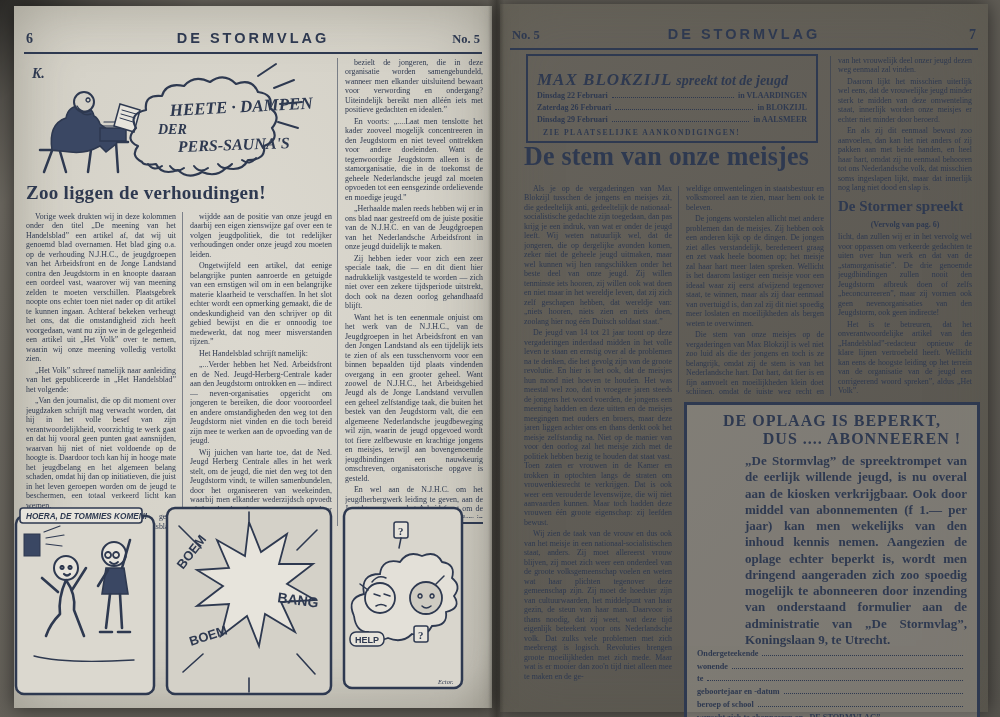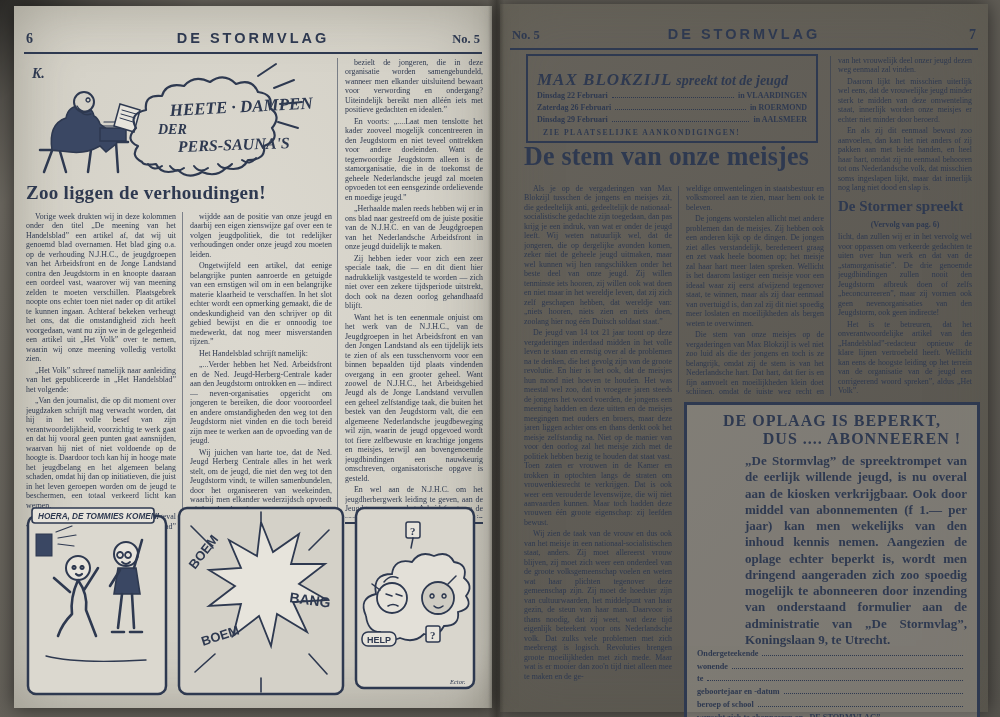--- a/index.html
+++ b/index.html
@@ -120,21 +120,21 @@
       <p>bezielt de jongeren, die in deze organisatie worden samengebundeld, wanneer men elkander uitsluitend bewaart voor verwording en ondergang? Uiteindelijk bereikt men alléén iets met positieve gedachten en idealen.”</p>
       <p>En voorts: „....Laat men tenslotte het kader zooveel mogelijk concentreeren in den Jeugdstorm en niet teveel onttrekken voor andere doeleinden. Want de tegenwoordige Jeugdstorm alleen is de stamorganisatie, die in de toekomst de geheele Nederlandsche jeugd zal moeten opvoeden tot een eensgezinde ordelievende en moedige jeugd.”</p>
       <p>„Herhaalde malen reeds hebben wij er in ons blad naar gestreefd om de juiste positie van de N.J.H.C. en van de Jeugdgroepen van het Nederlandsche Arbeidsfront in onze jeugd duidelijk te maken.</p>
       <p>Zij hebben ieder voor zich een zeer speciale taak, die — en dit dient hier nadrukkelijk vastgesteld te worden — zich niet over een zekere tijdsperiode uitstrekt, doch ook na dezen oorlog gehandhaafd blijft.</p>
       <p>Want het is ten eenenmale onjuist om het werk van de N.J.H.C., van de Jeugdgroepen in het Arbeidsfront en van den Jongen Landstand als een tijdelijk iets te zien of als een tusschenvorm voor een binnen bepaalden tijd plaats vindenden overgang in een grooter geheel. Want zoowel de N.J.H.C., het Arbeidsgebied Jeugd als de Jonge Landstand vervullen een geheel zelfstandige taak, die buiten het bestek van den Jeugdstorm valt, die een algemeene Nederlandsche jeugdbeweging wil zijn, waarin de jeugd opgevoed wordt tot fiere zelfbewuste en krachtige jongens en meisjes, terwijl aan bovengenoemde jeugdbindingen een nauwkeurig omschreven, organisatorische opgave is gesteld.</p>
       <p>En wel aan de N.J.H.C. om het jeugdherbergwerk leiding te geven, aan de Jeugdgroepen van het Arbeidsfront om de sociale belangen van de jonge arbeiders in de bedrijven te behartigen, aan den Jongen Landstand om de boerenjeugd te binden en te leiden. Bezien we het werk van deze instelling in dit</p>
 
     </div>
     <div class="hrule" style="left:331px;top:516px;width:138px;"></div>
 
-    <div class="comic" style="left:12px;top:500px;">
+    <div class="comic" style="left:0;top:500px;">
       <svg width="142" height="192" viewBox="0 0 142 192">
         <rect x="2" y="10" width="138" height="178" rx="8" fill="#dbd8cf" stroke="#2e3950" stroke-width="2.5"></rect>
         <rect x="6" y="2" width="122" height="15" rx="3" fill="#e7e4dc" stroke="#2e3950" stroke-width="1.6"></rect>
         <text x="12" y="13" font-size="8.2" font-weight="bold" font-style="italic" font-family="Liberation Sans, sans-serif">HOERA, DE TOMMIES KOMEN!</text>
         <rect x="10" y="28" width="16" height="22" fill="#3a4763" stroke="#2e3950"></rect>
         <path class="ink" stroke-width="1.2" d="M30,26 l16,-6 M32,32 l18,-3 M32,38 l16,2"></path>
 
         <circle cx="52" cy="62" r="12" fill="#e7e4dc" stroke="#2e3950" stroke-width="2"></circle>
         <path class="ink" stroke-width="2.2" d="M48,60 a1.5,1.5 0 1,0 .1,0 M56,60 a1.5,1.5 0 1,0 .1,0 M50,68 q3,3 6,0"></path>
         <path class="ink" stroke-width="2.6" d="M52,74 q-8,18 -6,34 M52,74 q10,14 8,30 M44,86 l-16,-14 M58,84 l14,-22 M46,108 q-10,10 -14,22 M60,104 l10,26"></path>
@@ -186,21 +186,21 @@
         <span class="tg">spreekt tot de jeugd</span>
       </div>
       <div class="evrow">
         <span class="dt">Dinsdag 22 Februari</span>
         <span class="lead"></span>
         <span class="pl">in VLAARDINGEN</span>
       </div>
       <div class="evrow">
         <span class="dt">Zaterdag 26 Februari</span>
         <span class="lead"></span>
-        <span class="pl">in ROERMOND</span>
+        <span class="pl">in BLOKZIJL</span>
       </div>
       <div class="evrow">
         <span class="dt">Dinsdag 29 Februari</span>
         <span class="lead"></span>
         <span class="pl">in AALSMEER</span>
       </div>
       <div class="ft">ZIE PLAATSELIJKE AANKONDIGINGEN!</div>
     </div>
 
     <div class="headline-r" style="left:24px;top:136px;">De stem van onze meisjes</div>

